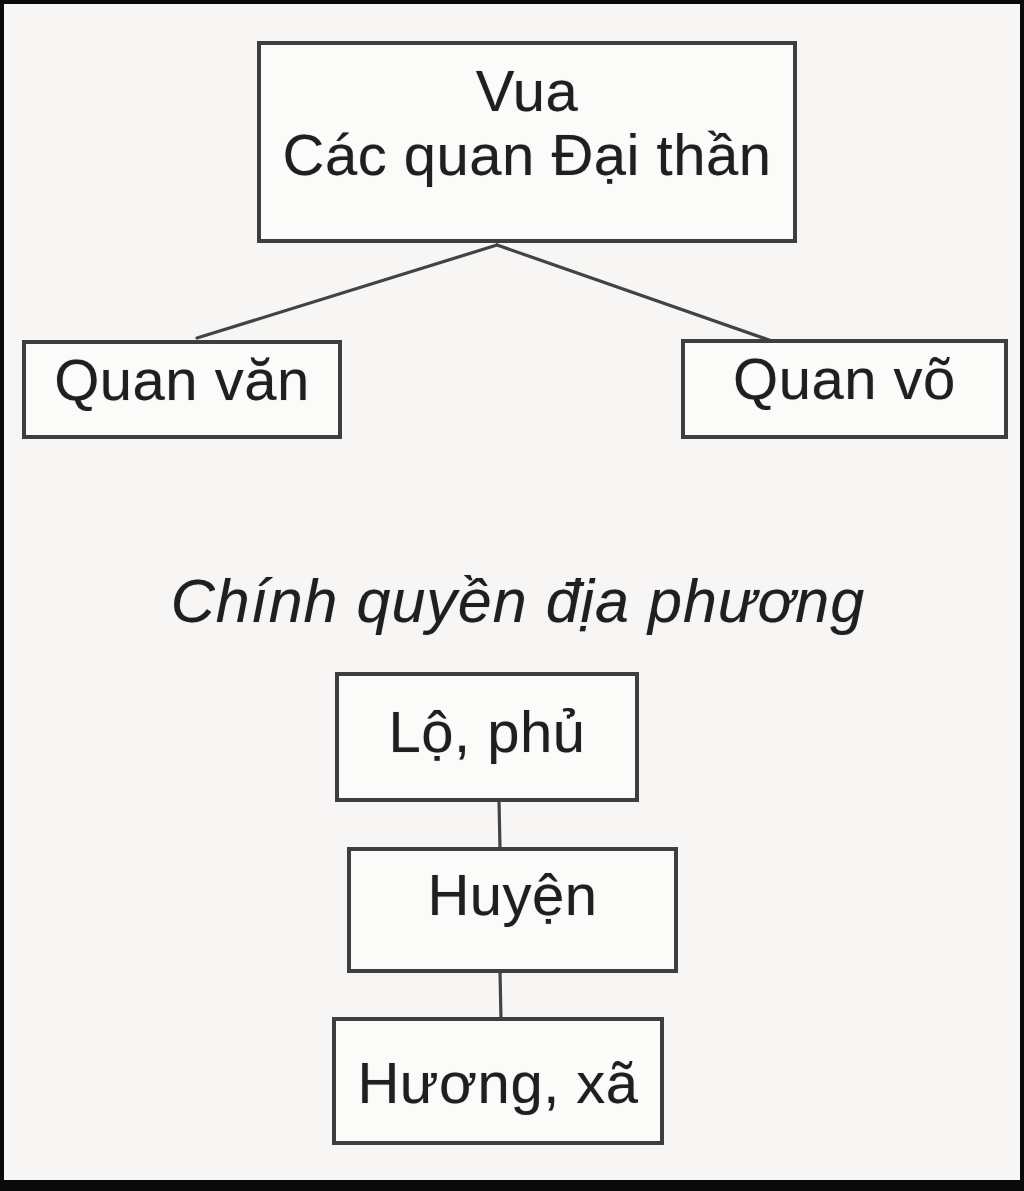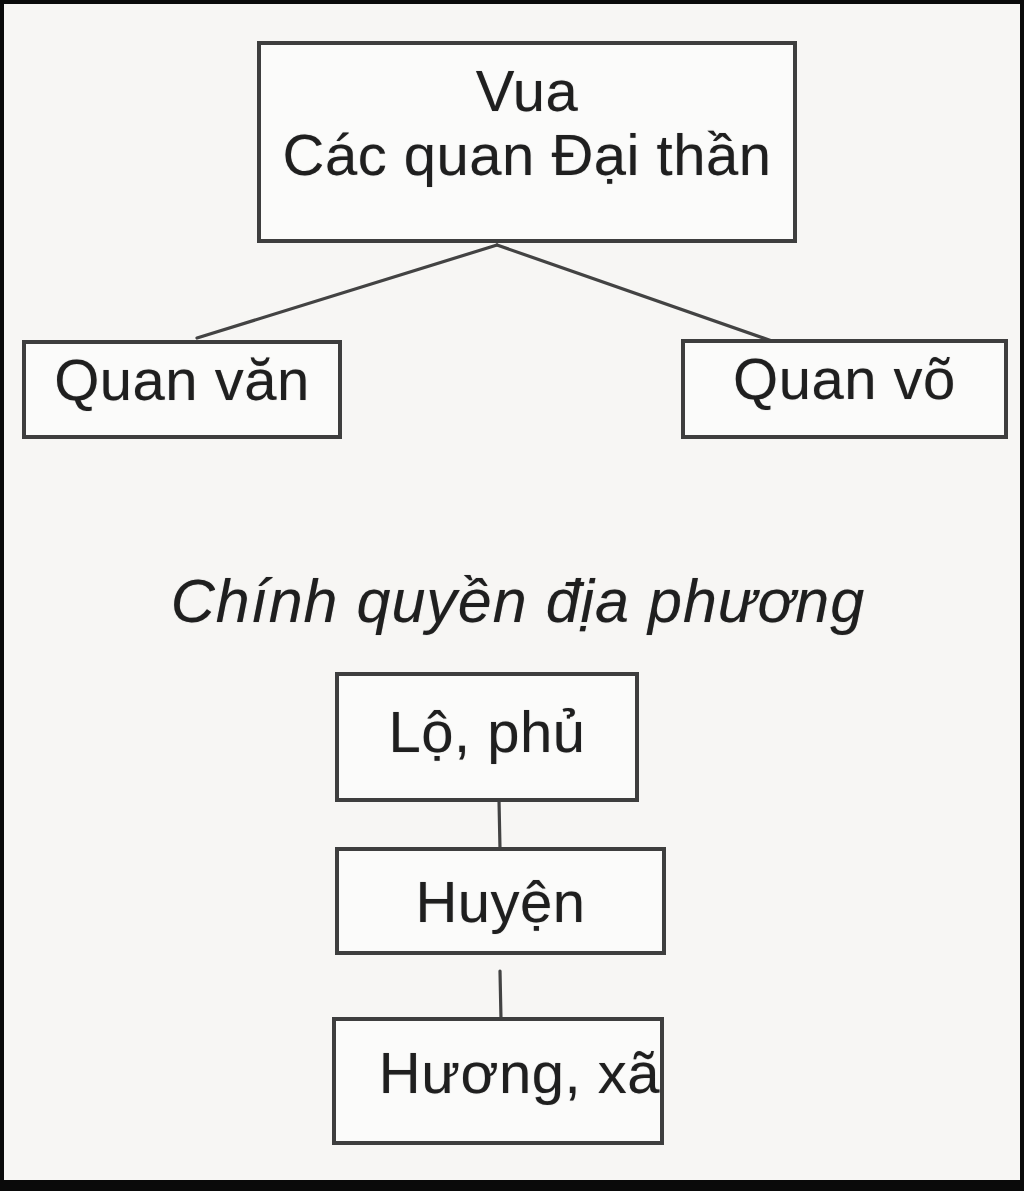--- a/index.html
+++ b/index.html
@@ -43,22 +43,22 @@
     letter-spacing:0.5px;
     color:var(--ink);
     text-shadow:0 0 1px rgba(40,40,40,.45);
     z-index:2;
   }
   .node-root{left:257px;top:41px;width:540px;height:202px;padding-top:14px;}
   .node-root .row2{white-space:nowrap;}
   .node-left-child{left:22px;top:340px;width:320px;height:99px;padding-top:4px;}
   .node-right-child{left:681px;top:339px;width:327px;height:100px;padding-top:4px;}
   .node-lv0{left:335px;top:672px;width:304px;height:130px;padding-top:24px;}
-  .node-lv1{left:335px;top:847px;width:331px;height:108px;padding-top:19px;}
-  .node-lv2{left:332px;top:1017px;width:332px;height:128px;padding-top:20px;text-align:right;}
+  .node-lv1{left:347px;top:847px;width:331px;height:126px;padding-top:12px;}
+  .node-lv2{left:332px;top:1017px;width:332px;height:128px;padding-top:30px;}
 
   .section-heading{
     position:absolute;
     left:168px;top:556px;width:700px;height:104px;
     font-size:61px;
     font-style:italic;
     text-align:center;
     line-height:90px;
     letter-spacing:1px;
     color:var(--ink);

